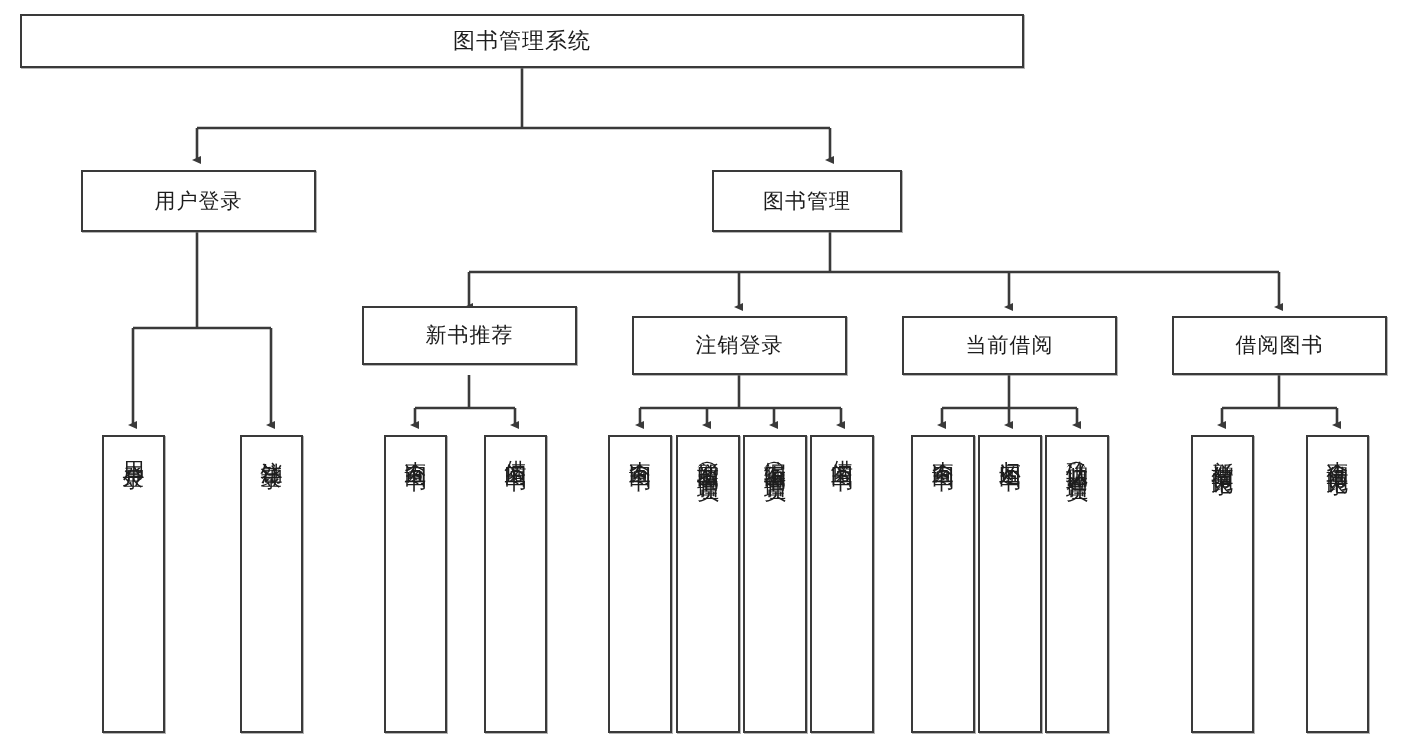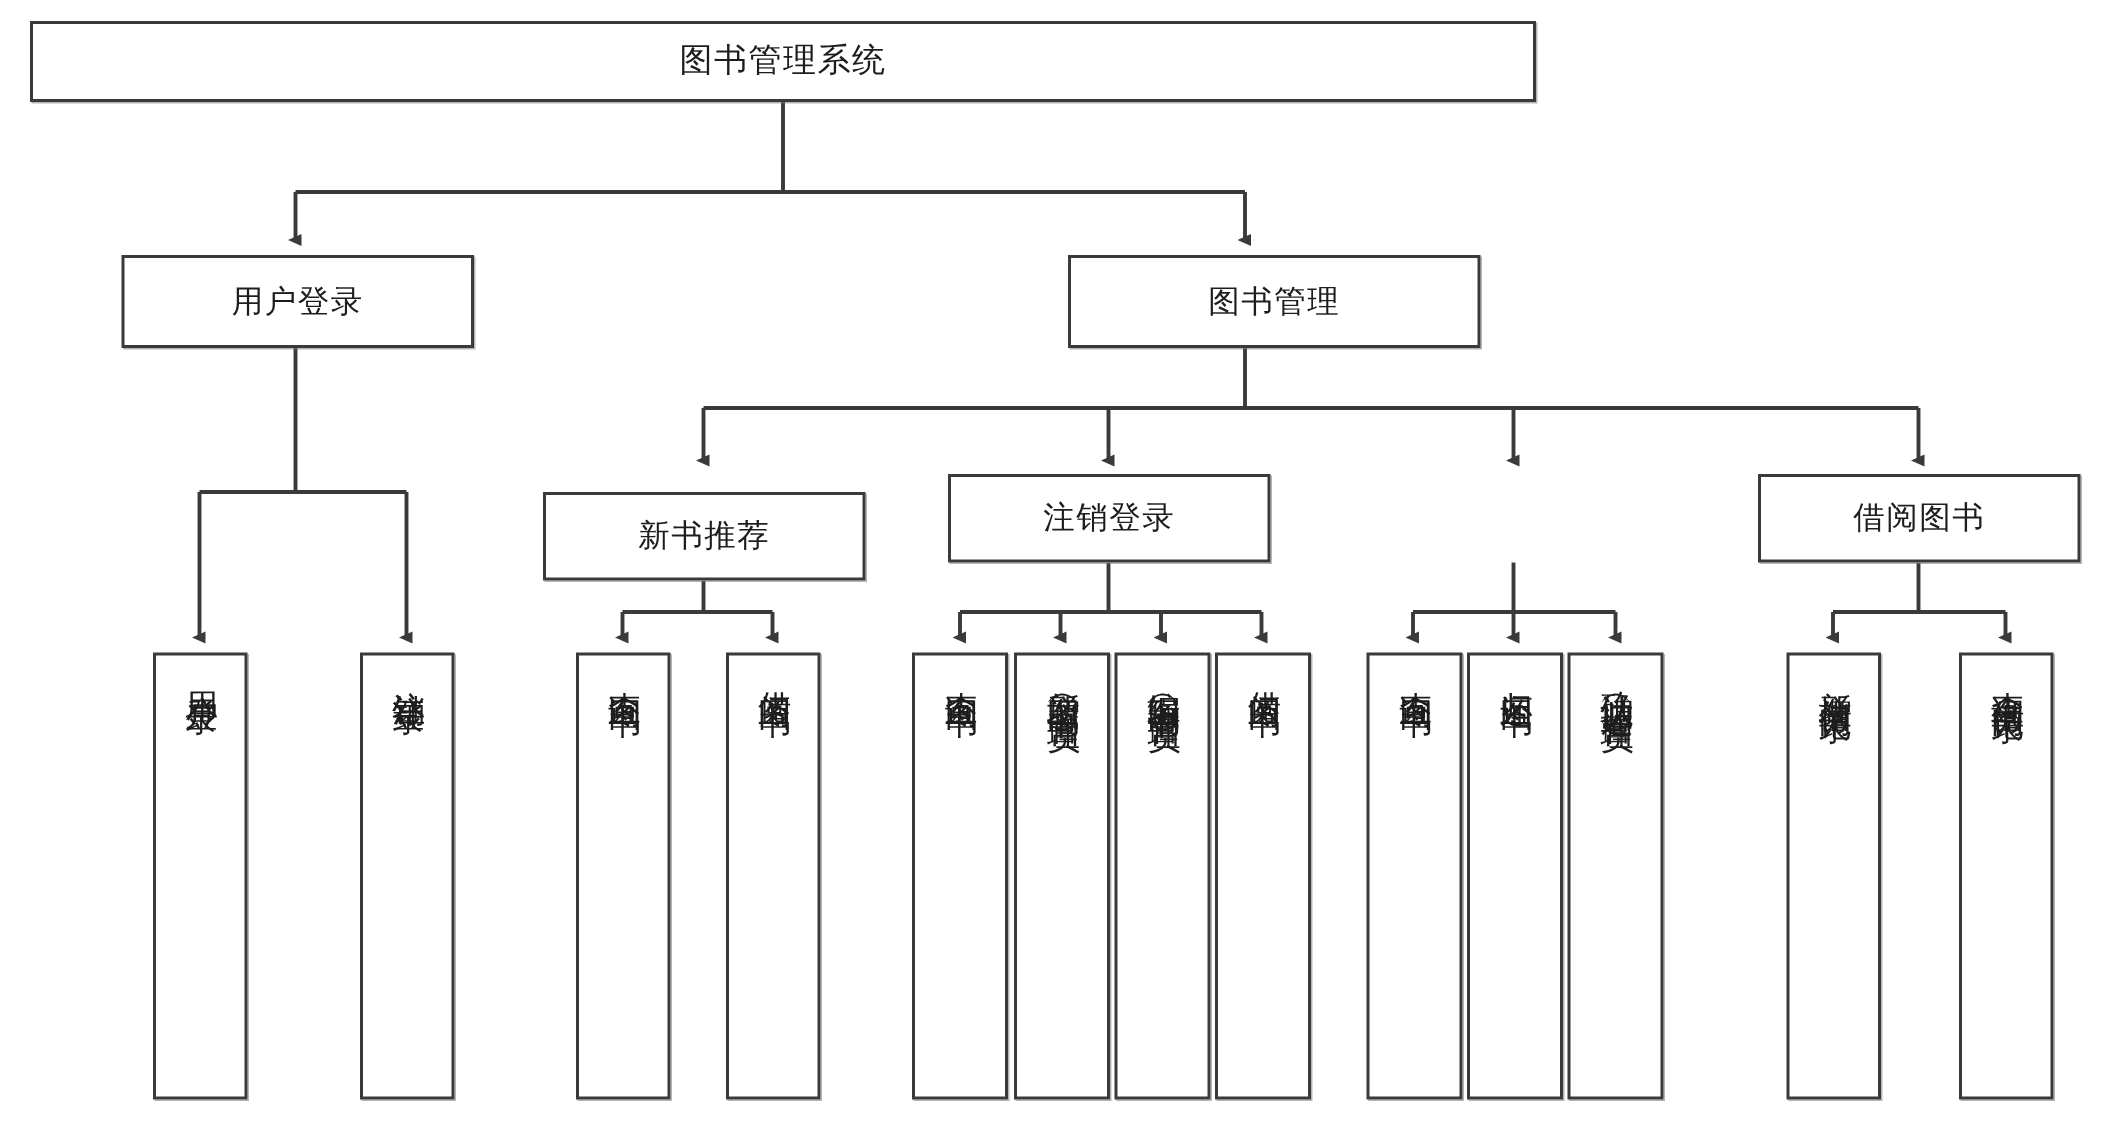--- a/index.html
+++ b/index.html
@@ -120,29 +120,32 @@
     </g>
   </svg>
 
   <div class="node root" style="left:20px; top:14px; width:1004px; height:54px;text-align:right;">
     <span class="label">图书管理系统</span>
   </div>
 
   <div class="node" style="left:81px; top:170px; width:235px; height:62px;">
     <span class="label">用户登录</span>
   </div>
-  <div class="node" style="left:712px; top:170px; width:275px; height:62px;">
+  <div class="node" style="left:712px; top:170px; width:190px; height:62px;">
     <span class="label">图书管理</span>
   </div>
 
-  <div class="node" style="left:362px; top:328px; width:215px; height:59px;">
+  <div class="node" style="left:362px; top:306px; width:215px; height:59px;">
     <span class="label">新书推荐</span>
   </div>
   <div class="node" style="left:632px; top:316px; width:215px; height:59px;">
     <span class="label">注销登录</span>
+  </div>
+  <div class="node" style="left:902px; top:316px; width:215px; height:59px;">
+    <span class="label">当前借阅</span>
   </div>
   <div class="node" style="left:1172px; top:316px; width:215px; height:59px;">
     <span class="label">借阅图书</span>
   </div>
 
   <div class="node leaf" style="left:102px; top:435px; width:63px; height:298px;">
     <span class="label">用户登录</span>
   </div>
   <div class="node leaf" style="left:240px; top:435px; width:63px; height:298px;">
     <span class="label">注销登录</span>

